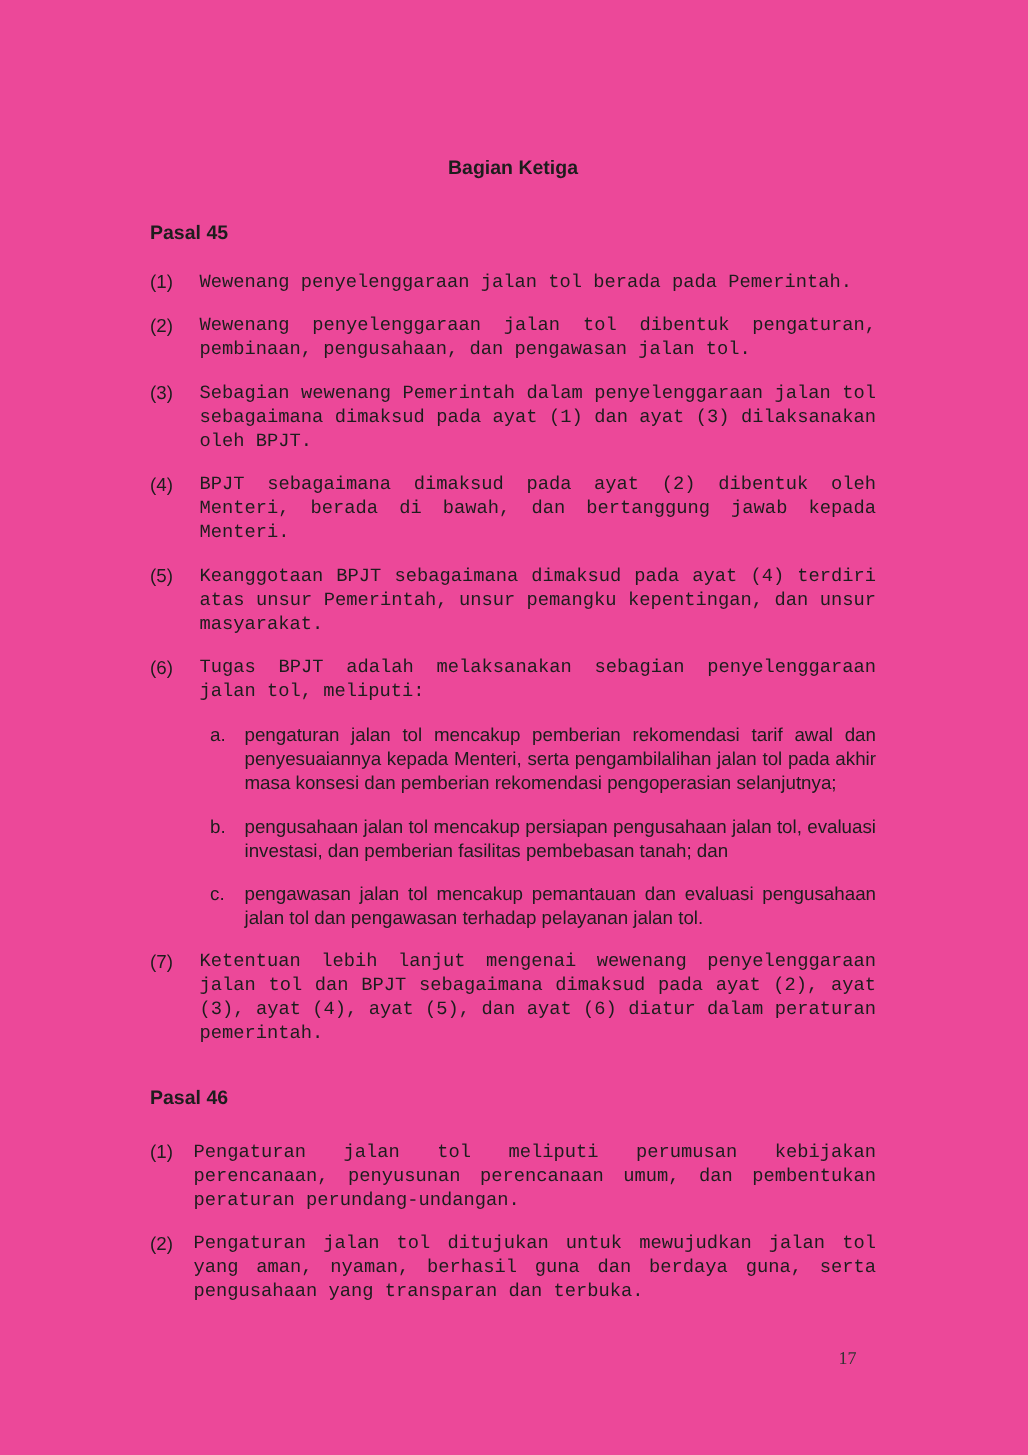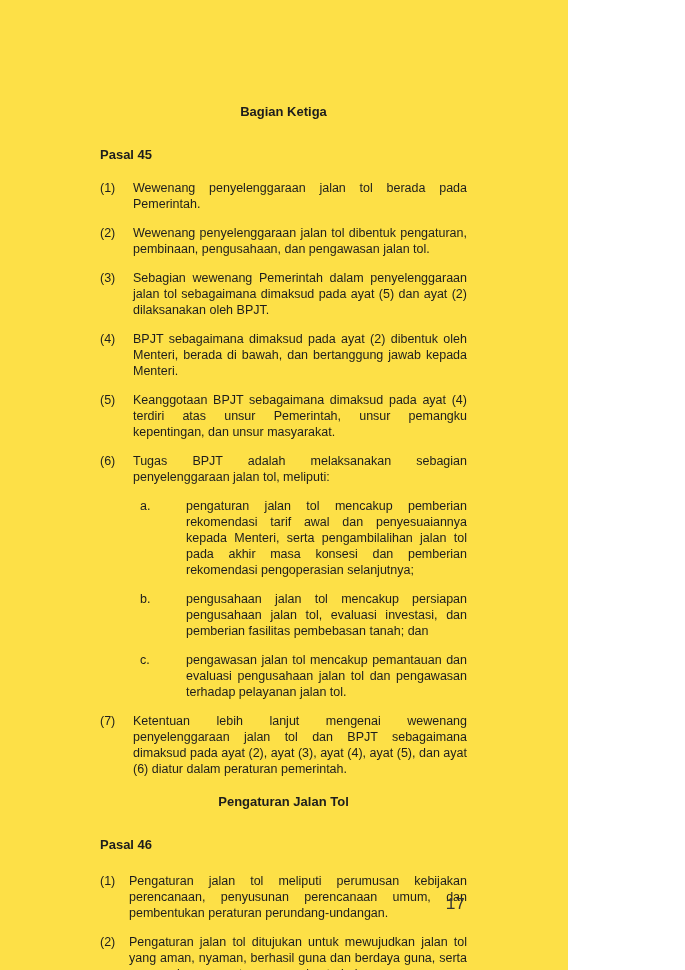--- a/index.html
+++ b/index.html
@@ -2,23 +2,23 @@
 <html><head>
 <meta charset="utf-8">
 <style>
   html, body {
     margin: 0;
     padding: 0;
     background: #ffffff;
   }
   .page {
     position: relative;
-    width: 568px;
+    width: 685px;
     height: 970px;
-    background: #fde047;
+    background: #ec4899;
     box-sizing: border-box;
     padding: 104px 101px 0 100px;
     font-family: "Liberation Sans", "DejaVu Sans", sans-serif;
     font-size: 12.5px;
     line-height: 16px;
     color: #1d1d1d;
     overflow: hidden;
   }
   .section-heading {
     text-align: center;
@@ -44,40 +44,40 @@
   }
   .item > .num {
     flex: 0 0 33px;
   }
   .item.narrow > .num {
     flex: 0 0 29px;
   }
   .item > .text {
     flex: 1;
     text-align: justify;
+    font-family: Liberation Mono, monospace;
   }
   .subitem {
     display: flex;
     margin-bottom: 13px;
     margin-left: 40px;
   }
   .subitem > .num {
     flex: 0 0 23px;
   }
   .subitem > .text {
     flex: 1;
     text-align: justify;
-    margin-left: 23px;
   }
   .page-number {
     position: absolute;
     top: 897px;
-    right: 103px;
-    font-family: Liberation Mono, monospace;
-    font-size: 16px;
+    right: 114px;
+    font-family: Liberation Serif, serif;
+    font-size: 12px;
     color: #333333;
   }
 </style>
 </head>
 <body>
 
 <div class="page">
 
   <div class="section-heading">
     <div>Bagian Ketiga</div>
@@ -88,21 +88,21 @@
   <div class="item">
     <span class="num">(1)</span>
     <span class="text">Wewenang penyelenggaraan jalan tol berada pada Pemerintah.</span>
   </div>
   <div class="item">
     <span class="num">(2)</span>
     <span class="text">Wewenang penyelenggaraan jalan tol dibentuk pengaturan, pembinaan, pengusahaan, dan pengawasan jalan tol.</span>
   </div>
   <div class="item">
     <span class="num">(3)</span>
-    <span class="text">Sebagian wewenang Pemerintah dalam penyelenggaraan jalan tol sebagaimana dimaksud pada ayat (5) dan ayat (2) dilaksanakan oleh BPJT.</span>
+    <span class="text">Sebagian wewenang Pemerintah dalam penyelenggaraan jalan tol sebagaimana dimaksud pada ayat (1) dan ayat (3) dilaksanakan oleh BPJT.</span>
   </div>
   <div class="item">
     <span class="num">(4)</span>
     <span class="text">BPJT sebagaimana dimaksud pada ayat (2) dibentuk oleh Menteri, berada di bawah, dan bertanggung jawab kepada Menteri.</span>
   </div>
   <div class="item">
     <span class="num">(5)</span>
     <span class="text">Keanggotaan BPJT sebagaimana dimaksud pada ayat (4) terdiri atas unsur Pemerintah, unsur pemangku kepentingan, dan unsur masyarakat.</span>
   </div>
   <div class="item">
@@ -122,21 +122,20 @@
     <span class="num">c.</span>
     <span class="text">pengawasan jalan tol mencakup pemantauan dan evaluasi pengusahaan jalan tol dan pengawasan terhadap pelayanan jalan tol.</span>
   </div>
 
   <div class="item">
     <span class="num">(7)</span>
     <span class="text">Ketentuan lebih lanjut mengenai wewenang penyelenggaraan jalan tol dan BPJT sebagaimana dimaksud pada ayat (2), ayat (3), ayat (4), ayat (5), dan ayat (6) diatur dalam peraturan pemerintah.</span>
   </div>
 
   <div class="section-heading second">
-    <div>Pengaturan Jalan Tol</div>
   </div>
 
   <div class="article-heading p46">Pasal 46</div>
 
   <div class="item narrow">
     <span class="num">(1)</span>
     <span class="text">Pengaturan jalan tol meliputi perumusan kebijakan perencanaan, penyusunan perencanaan umum, dan pembentukan peraturan perundang-undangan.</span>
   </div>
   <div class="item narrow">
     <span class="num">(2)</span>

